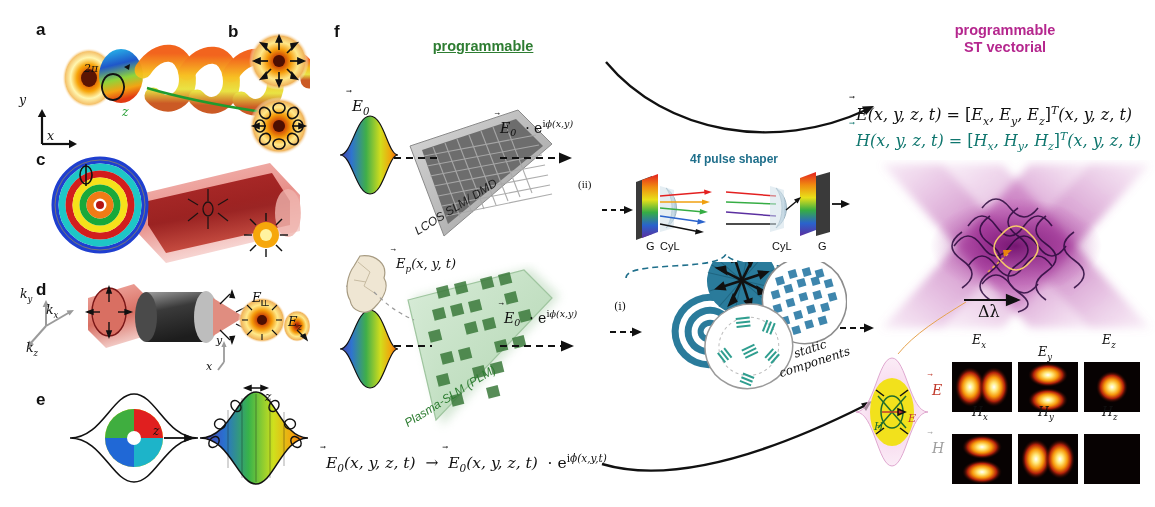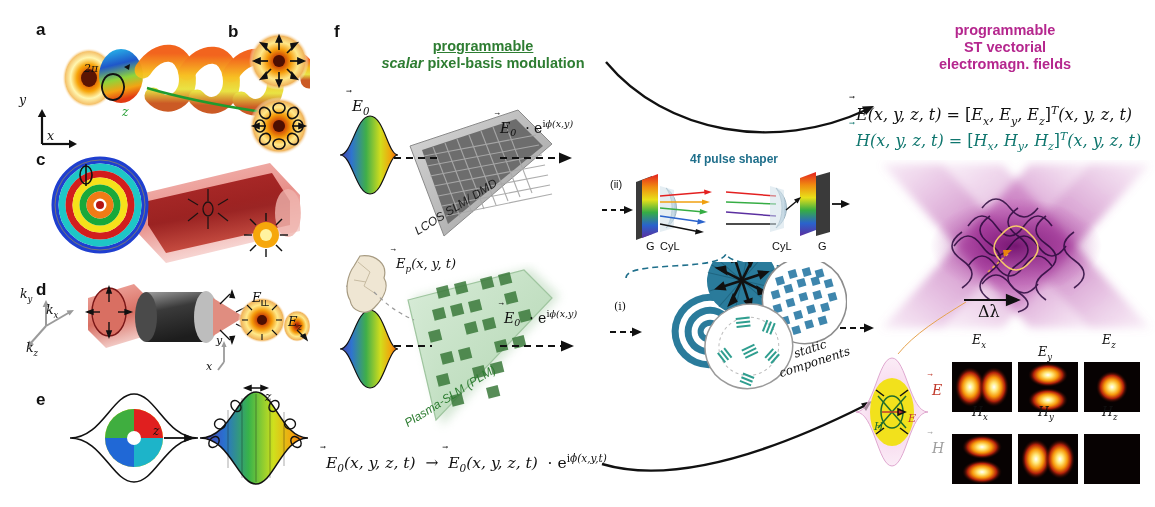--- a/index.html
+++ b/index.html
@@ -384,28 +384,26 @@
       </g>
     </svg>
   </div>
   <div class="abs gridlbl" style="left:153px;top:424px;font-size:12px;"><span>z</span></div>
   <div class="abs gridlbl" style="left:265px;top:390px;font-size:12px;"><span>z</span></div>
 
   <div class="abs" style="left:334px;top:22px;"><span class="panel-letter">f</span></div>
 
   <div class="abs hdr green" style="left:358px;top:38px;width:250px;">
     <div class="u">programmable</div>
-    <div><span class="it">scalar</span><span> pixel-basis modulation</span></div>
   </div>
 
 
   <div class="abs hdr magenta" style="left:880px;top:22px;width:250px;">
     <div>programmable</div>
     <div>ST vectorial</div>
-    <div>electromagn. fields</div>
   </div>
 
   <div class="abs" style="left:596px;top:44px;width:300px;height:110px;">
     <svg width="300" height="110" viewBox="0 0 300 110">
       <path d="M10 18 C 70 90, 180 108, 270 66" fill="none" stroke="#111" stroke-width="2.4"></path>
       <path d="M278 62 l-12 0.5 l4 8.5 z" fill="#111"></path>
     </svg>
   </div>
 
   <div class="abs" style="left:596px;top:390px;width:300px;height:90px;">
@@ -560,21 +558,21 @@
     &nbsp;·&nbsp;<span class="mathup">e</span><sup><span class="mathup">i</span><span class="mathtxt">ϕ</span><span class="mathtxt">(x,y)</span></sup>
   </div>
 
   <div class="abs eq" style="left:326px;top:452px;font-size:15.5px;">
     <span style="position:relative;"><span class="mathtxt">E</span><span style="position:absolute;left:0;top:-10px;font-size:12px;">⃗</span></span><sub class="mathtxt">0</sub><span class="mathtxt">(x, y, z, t)</span>
     &nbsp;→&nbsp;
     <span style="position:relative;"><span class="mathtxt">E</span><span style="position:absolute;left:0;top:-10px;font-size:12px;">⃗</span></span><sub class="mathtxt">0</sub><span class="mathtxt">(x, y, z, t)</span>
     &nbsp;·&nbsp;<span class="mathup">e</span><sup><span class="mathup">i</span><span class="mathtxt">ϕ(x,y,t)</span></sup>
   </div>
 
-  <div class="abs tiny" style="left:610px;top:178px;font-family:Liberation Sans, sans-serif;">
+  <div class="abs tiny" style="left:578px;top:178px;font-family:Liberation Serif, serif;">
     <span>(ii)</span></div>
 
   <div class="abs blue" style="left:690px;top:152px;font-size:12px;font-weight:600;">
     <span>4f pulse shaper</span></div>
 
   <div class="abs" style="left:600px;top:166px;width:250px;height:84px;">
     <svg width="250" height="84" viewBox="0 0 250 84">
       <defs>
         <linearGradient id="gratGrad" x1="0" y1="0" x2="0" y2="1">
           <stop offset="0%" stop-color="#e32020"></stop>

